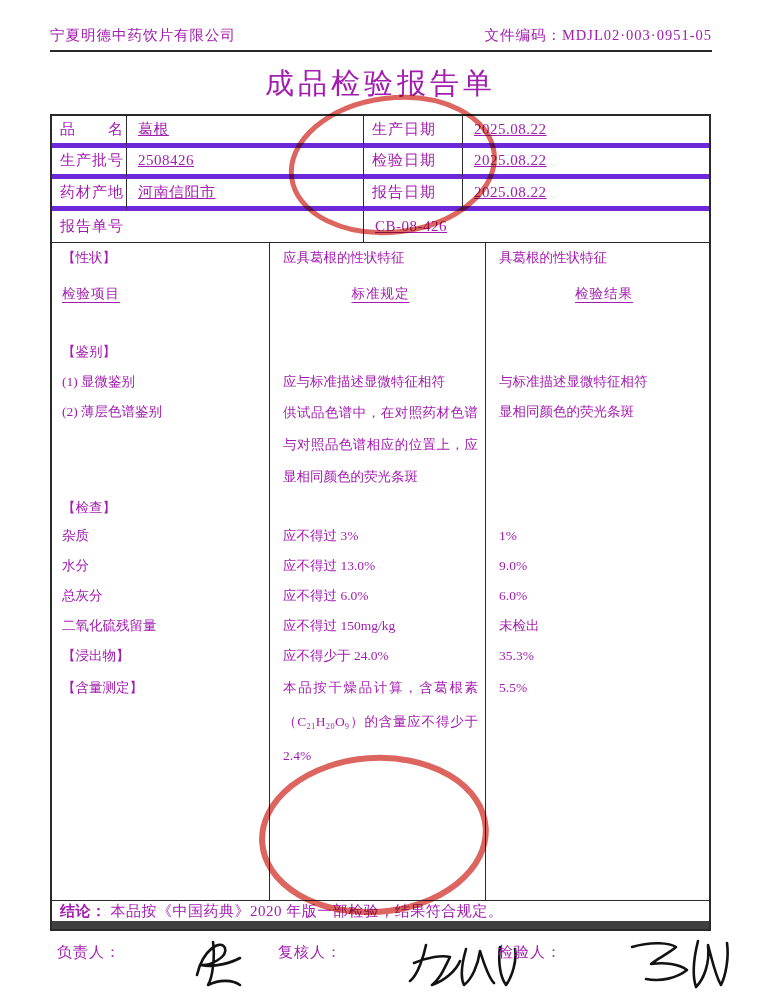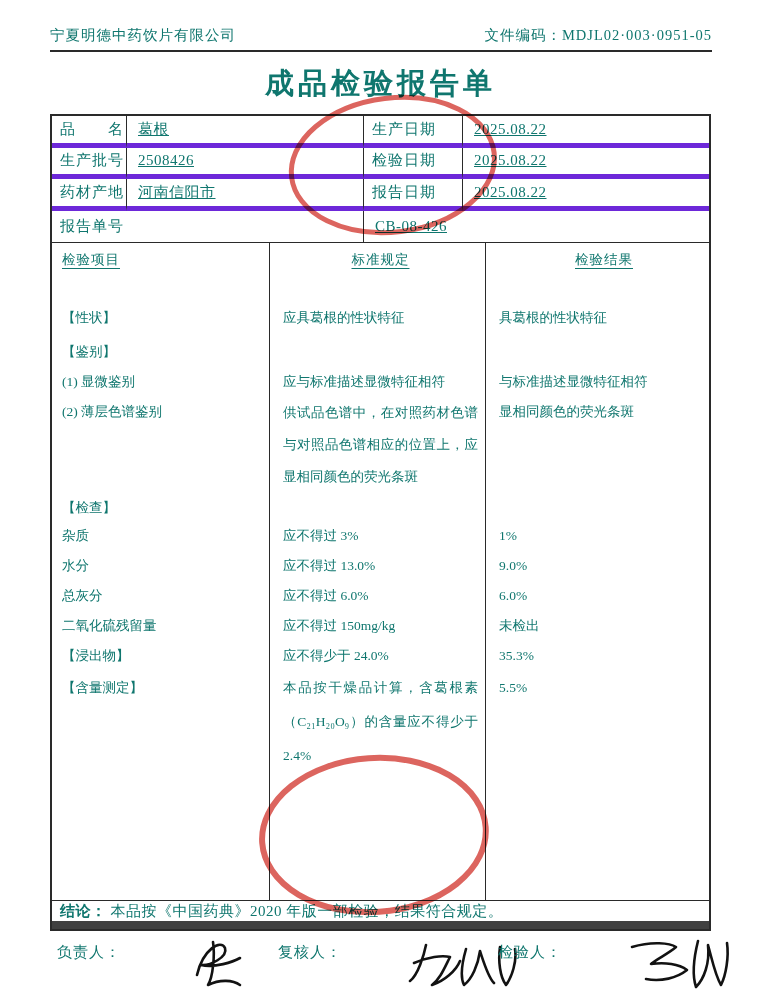--- a/index.html
+++ b/index.html
@@ -1,31 +1,31 @@
 <!DOCTYPE html>
 <html><head>
 <meta charset="utf-8">
 <style>
   html,body{margin:0;padding:0;background:#9a9a9a;}
   .page{
     width:761px;height:1000px;position:relative;background:#ffffff;
     margin:0 auto;overflow:hidden;
     font-family:"Liberation Serif","DejaVu Serif",serif;
-    color:#0f766e;
+    color:#a21caf;
   }
   
   .hdr{
     position:absolute;left:50px;top:26px;width:662px;height:26px;
     display:flex;justify-content:space-between;align-items:flex-end;
     font-size:14.5px;letter-spacing:1px;
     border-bottom:2px solid #2a2a2a;padding-bottom:5px;box-sizing:border-box;
   }
   .title{
     position:absolute;left:0;top:64px;width:761px;text-align:center;
-    font-size:29px;font-weight:bold;letter-spacing:4px;
+    font-size:29px;font-weight:normal;letter-spacing:4px;
   }
   
   .doc{
     position:absolute;left:50px;top:114px;width:661px;
     border:2px solid #2a2a2a;box-sizing:border-box;background:transparent;
   }
   
   .info{display:grid;grid-template-columns:75px 237px 99px 1fr;grid-auto-rows:31.5px;}
   .info > div{
     border-bottom:5px solid #6d28d9;border-right:1px solid #2a2a2a;
@@ -97,30 +97,30 @@
       <div class="val">河南信阳市</div>
       <div>报告日期</div>
       <div class="val noR">2025.08.22</div>
 
       <div class="spanL" style="border-bottom:none">报告单号</div>
       <div class="spanR val" style="border-bottom:none">CB-08-426</div>
     </div>
 
     <div class="main" style="border-top:1px solid #2a2a2a">
 
+      <div class="row" style="height:34px">
+        <div class="c1">【性状】</div>
+        <div class="c2">应具葛根的性状特征</div>
+        <div class="c3">具葛根的性状特征</div>
+      </div>
+
       <div class="row hrow">
         <div class="c1"><span>检验项目</span></div>
         <div class="c2"><span>标准规定</span></div>
         <div class="c3"><span>检验结果</span></div>
-      </div>
-
-      <div class="row" style="height:34px">
-        <div class="c1">【性状】</div>
-        <div class="c2">应具葛根的性状特征</div>
-        <div class="c3">具葛根的性状特征</div>
       </div>
 
       <div class="row" style="height:30px">
         <div class="c1">【鉴别】</div>
         <div class="c2"></div>
         <div class="c3"></div>
       </div>
 
       <div class="row" style="height:30px">
         <div class="c1">(1) 显微鉴别</div>

